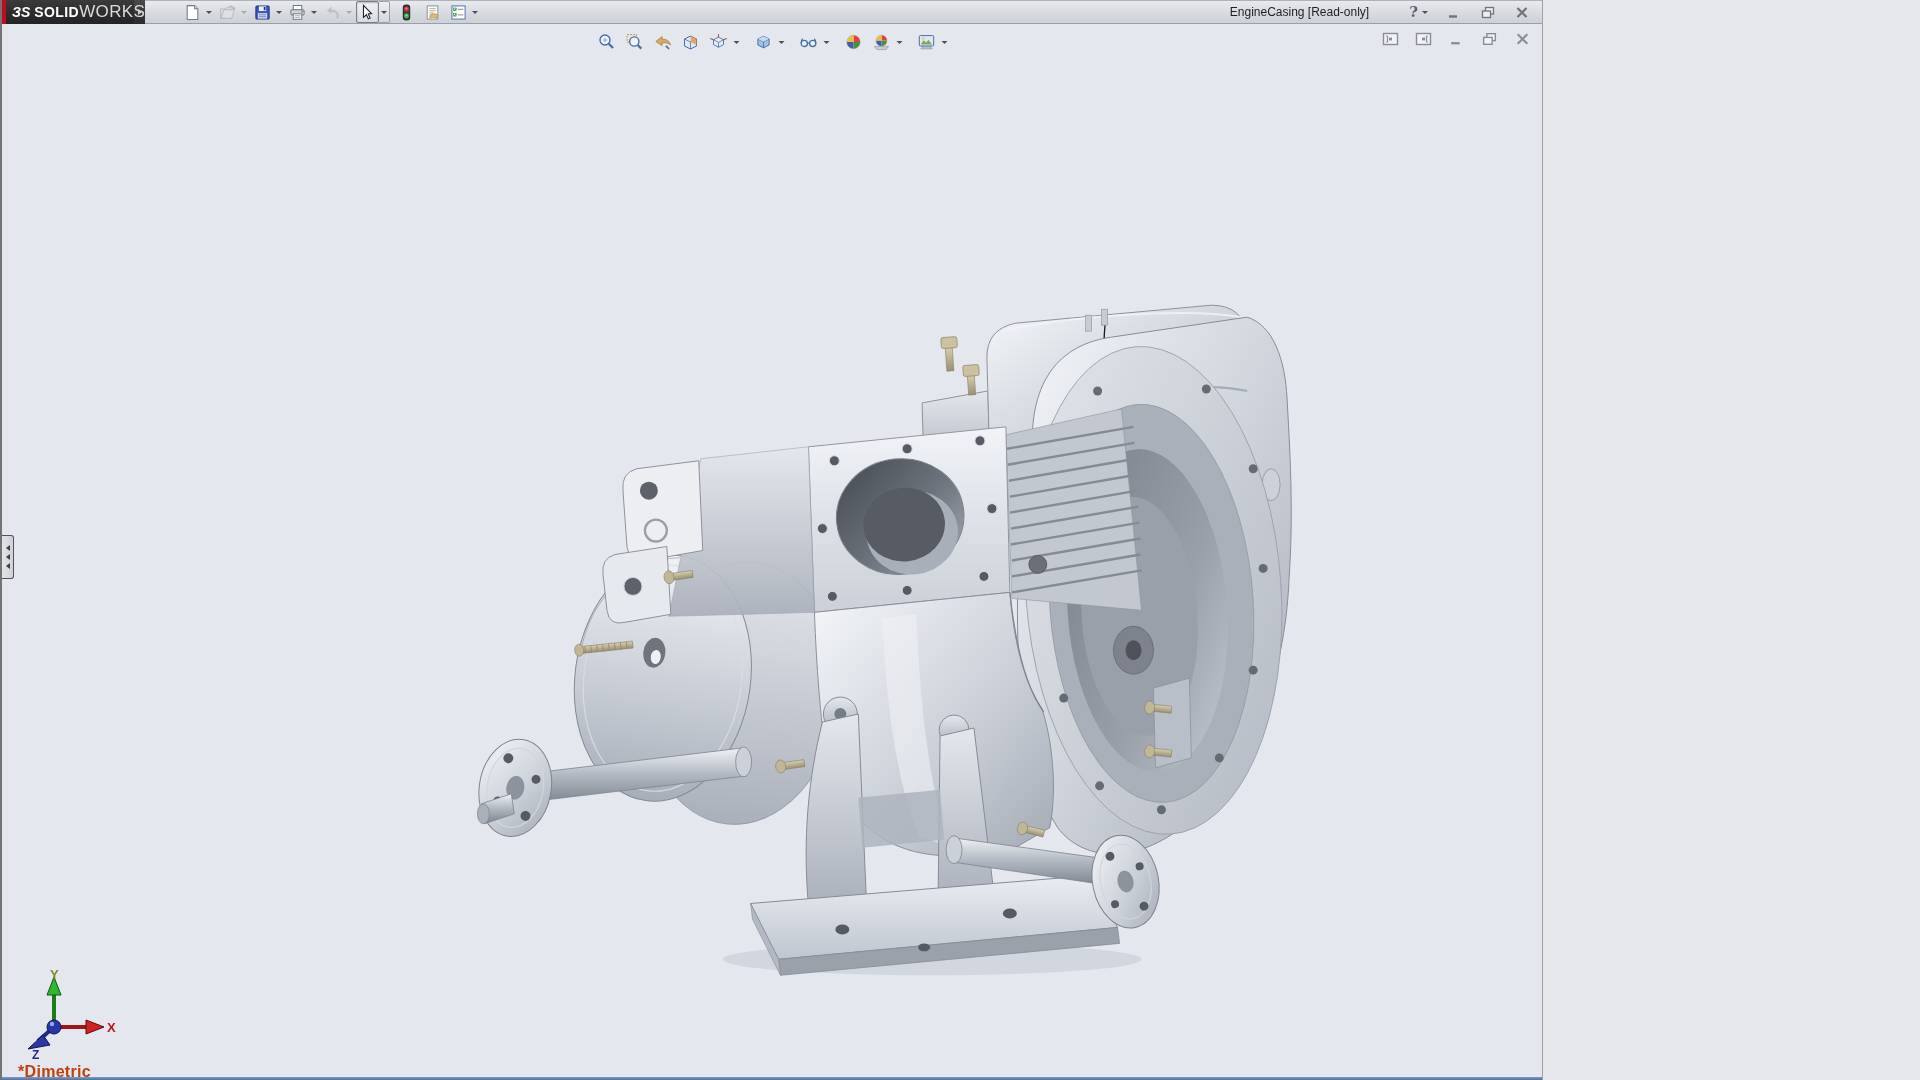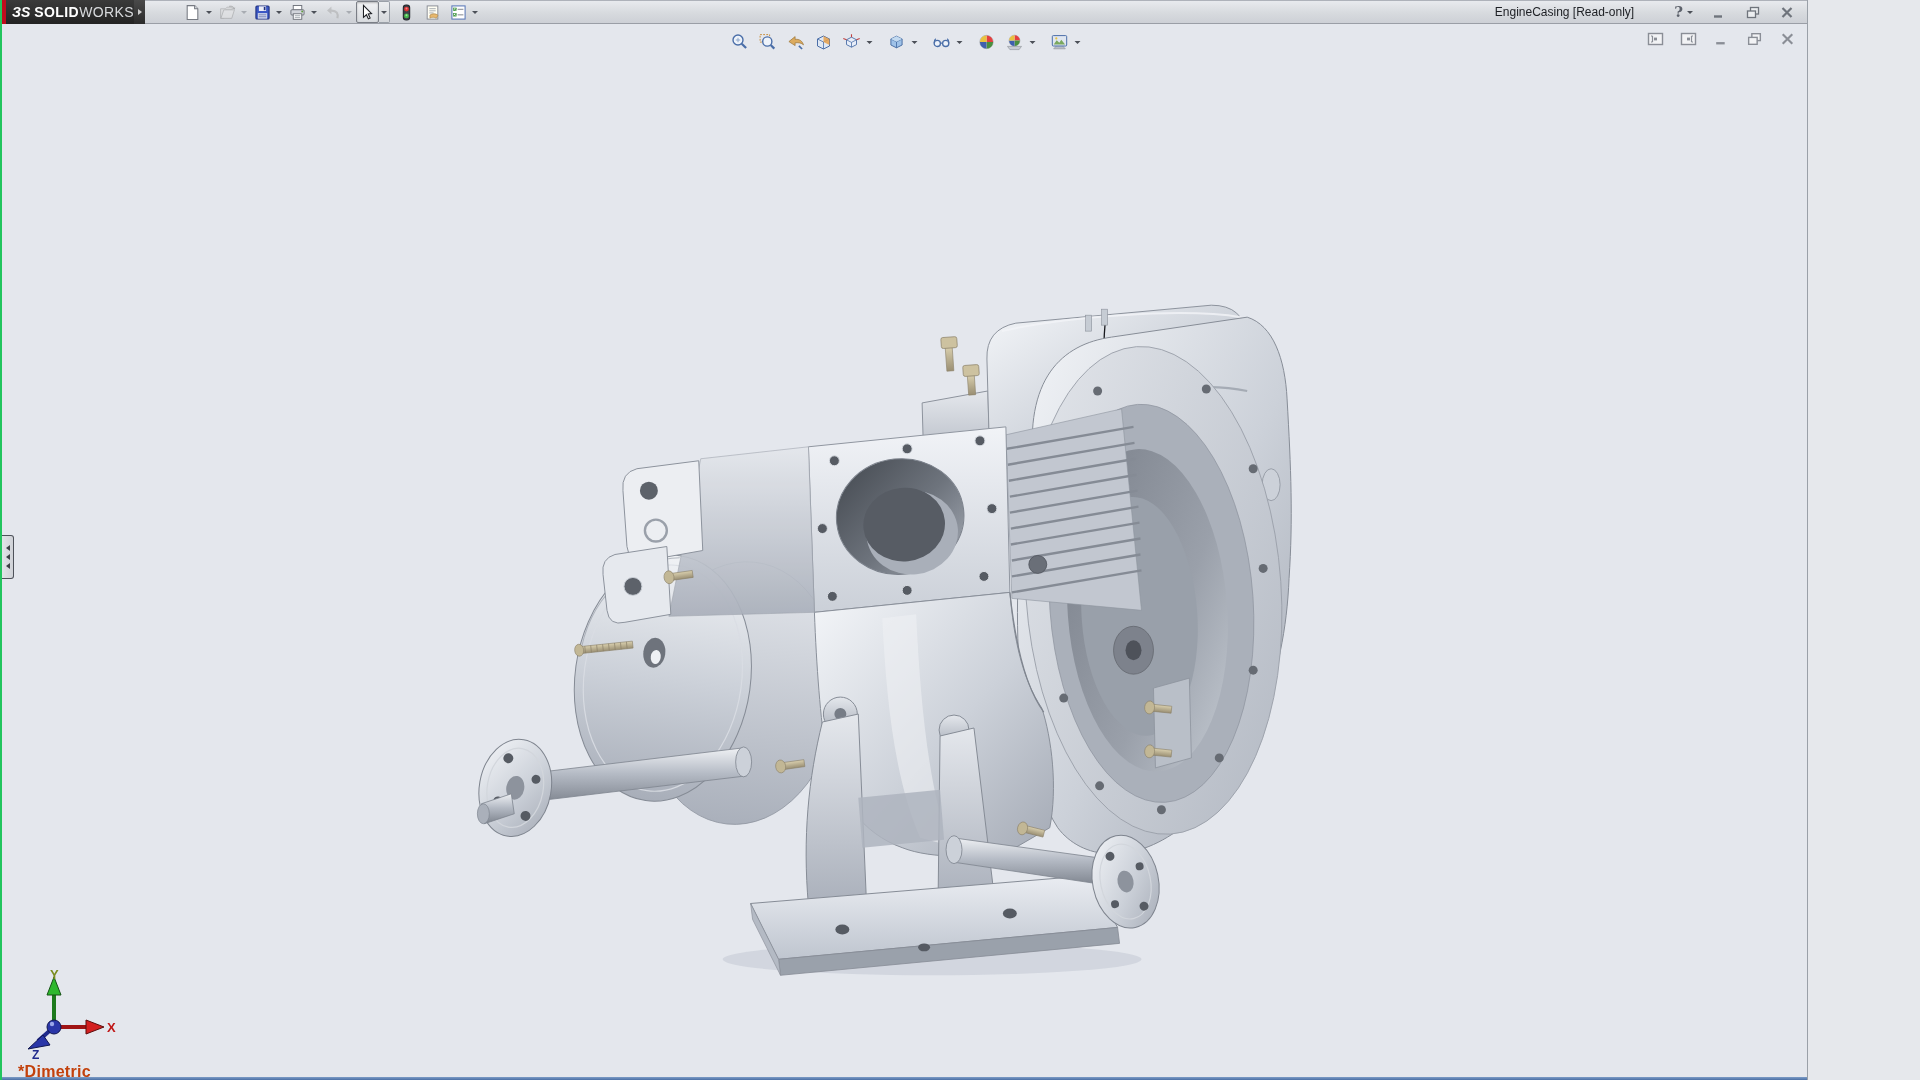--- a/index.html
+++ b/index.html
@@ -1,31 +1,31 @@
 <!DOCTYPE html>
 <html><head>
 <meta charset="utf-8">
 <style>
   * { margin:0; padding:0; box-sizing:border-box; }
   html,body { width:1920px; height:1080px; overflow:hidden;
     font-family:"Liberation Sans", sans-serif; background:#e6e8ec; }
-  .app { width:1808px; height:1080px; position:relative;
-    border-left:2px solid #22c55e; border-right:1px solid #9aa0a8; }
+  .app { width:1543px; height:1080px; position:relative;
+    border-left:2px solid #737373; border-right:1px solid #9aa0a8; }
 
   
   .titlebar { height:24px; display:flex; align-items:center;
     background:linear-gradient(#e8eaee 0%, #d7dade 55%, #cdd0d6 100%);
     border-top:1px solid #aeb2ba; border-bottom:1px solid #9a9ea6;
     position:relative; z-index:5; }
   .brand { height:24px; width:132px; flex:0 0 auto; display:flex; align-items:center;
     background:linear-gradient(#3a3a3a,#232323); color:#fff; position:relative; padding-left:10px; }
   .brand-red { position:absolute; left:0; top:0; width:4px; height:24px; background:#c00d1e; }
   .brand-mark { font-style:italic; font-weight:bold; font-size:14px; letter-spacing:0; margin-right:4px; }
   .brand-bold { font-weight:bold; font-size:14px; letter-spacing:.4px; }
-  .brand-light { font-weight:normal; font-size:14px; color:#d8dadd; letter-spacing:.4px; }
+  .brand-light { font-weight:normal; font-size:17px; color:#d8dadd; letter-spacing:.4px; }
   .brand-expand { height:24px; width:11px; flex:0 0 auto;
     background:linear-gradient(#4a4a4a,#2b2b2b); display:flex; align-items:center; justify-content:center; }
   .brand-expand::after { content:""; border-left:4px solid #cfcfcf; border-top:3px solid transparent; border-bottom:3px solid transparent; }
 
   .tb-icons { display:flex; align-items:center; margin-left:36px; height:24px; }
   .tb-btn { display:flex; align-items:center; height:22px; padding:0 1px; margin:0 1px; border:1px solid transparent; }
   .tb-btn svg { width:17px; height:17px; display:block; }
   .tb-btn.disabled svg { opacity:.45; filter:grayscale(1); }
   .dd { width:9px; height:22px; display:flex; align-items:center; justify-content:center; margin-right:3px; }
   .dd::after { content:""; border-top:3.5px solid #4c5058; border-left:3px solid transparent; border-right:3px solid transparent; }

